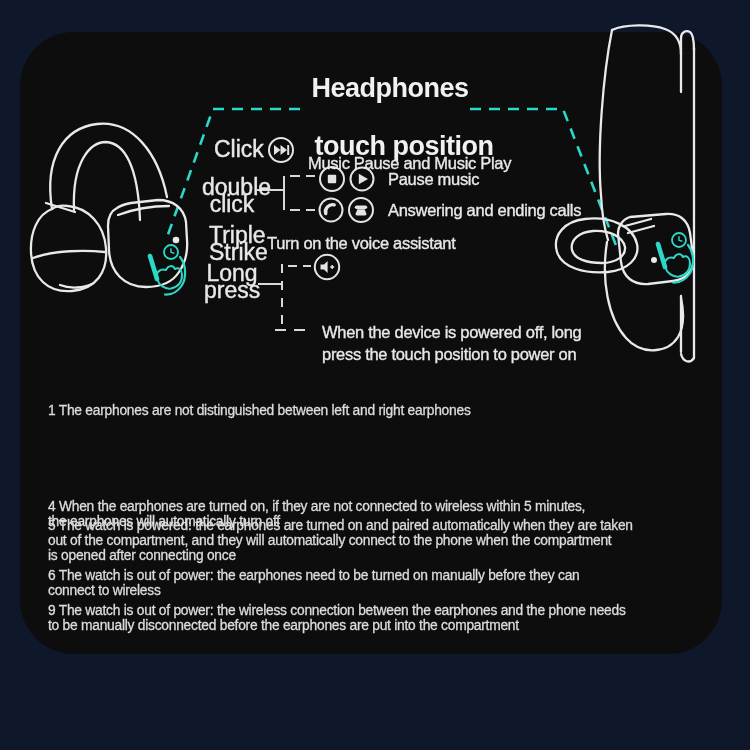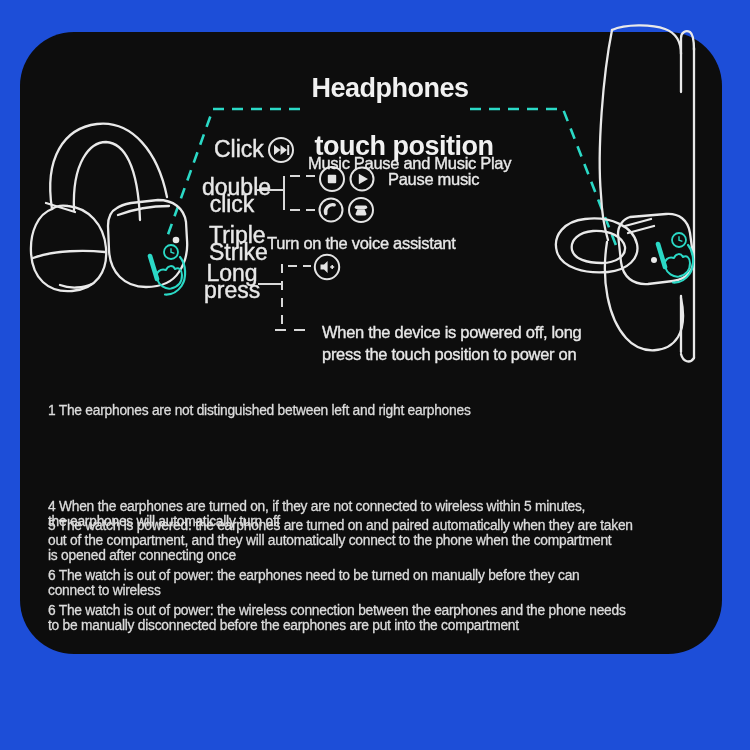--- a/index.html
+++ b/index.html
@@ -1,16 +1,16 @@
 <!DOCTYPE html>
 <html><head>
 <meta charset="utf-8">
 <style>
   html,body{margin:0;padding:0;background:#000;}
-  .stage{position:relative;width:750px;height:750px;background:#1d4ed8;overflow:hidden;
+  .stage{position:relative;width:750px;height:750px;background:#0f172a;overflow:hidden;
          font-family:"Liberation Sans","DejaVu Sans",sans-serif;color:#e8e8e8;}
   .card{position:absolute;left:20px;top:32px;width:702px;height:622px;border-radius:54px;background:#0d0d0d;}
   .layer{position:absolute;left:0;top:0;}
   .txt{position:absolute;white-space:pre;color:#e8e8e8;}
   .title{left:240px;top:74px;width:300px;text-align:center;font-size:27px;line-height:29px;
          font-weight:700;letter-spacing:-0.5px;color:#f1f1f1;}
   .glabel{font-size:23px;line-height:16.5px;font-weight:400;-webkit-text-stroke:0.4px #e8e8e8;}
   .gaction{font-size:16.5px;font-weight:500;letter-spacing:-0.3px;-webkit-text-stroke:0.35px #e8e8e8;}
   .multiline{line-height:21.5px;}
   .note{position:absolute;left:48px;font-size:13.8px;line-height:15.2px;font-weight:400;
@@ -115,33 +115,34 @@
 
   <div class="txt title"><span>Headphones</span><br>
     <span>touch position</span></div>
 
   <div class="txt glabel" style="left:214px;top:141px;">Click</div>
   <div class="txt gaction" style="left:308px;top:154px;">Music Pause and Music Play</div>
 
   <div class="txt glabel center" style="left:202px;top:179px;width:60px;">double
 click</div>
   <div class="txt gaction" style="left:388px;top:170px;">Pause music</div>
+  <div class="txt gaction" style="left:388px;top:201px;">Answering and ending calls</div>
 
   <div class="txt glabel" style="left:209px;top:227px;">Triple
 Strike</div>
   <div class="txt gaction" style="left:267px;top:234px;">Turn on the voice assistant</div>
 
   <div class="txt glabel center" style="left:204px;top:265px;width:56px;">Long
 press</div>
   <div class="txt gaction multiline" style="left:322px;top:322px;">When the device is powered off, long
 press the touch position to power on</div>
 
   <div class="note" style="top:403px;">1 The earphones are not distinguished between left and right earphones</div>
   <div class="note" style="top:499px;">4 When the earphones are turned on, if they are not connected to wireless within 5 minutes,
 the earphones will automatically turn off</div>
   <div class="note" style="top:518px;">5 The watch is powered: the earphones are turned on and paired automatically when they are taken
 out of the compartment, and they will automatically connect to the phone when the compartment
 is opened after connecting once</div>
   <div class="note" style="top:568px;">6 The watch is out of power: the earphones need to be turned on manually before they can
 connect to wireless</div>
-  <div class="note" style="top:603px;">6 The watch is out of power: the wireless connection between the earphones and the phone needs
+  <div class="note" style="top:603px;">9 The watch is out of power: the wireless connection between the earphones and the phone needs
 to be manually disconnected before the earphones are put into the compartment</div>
 </div>
 
 </body></html>

